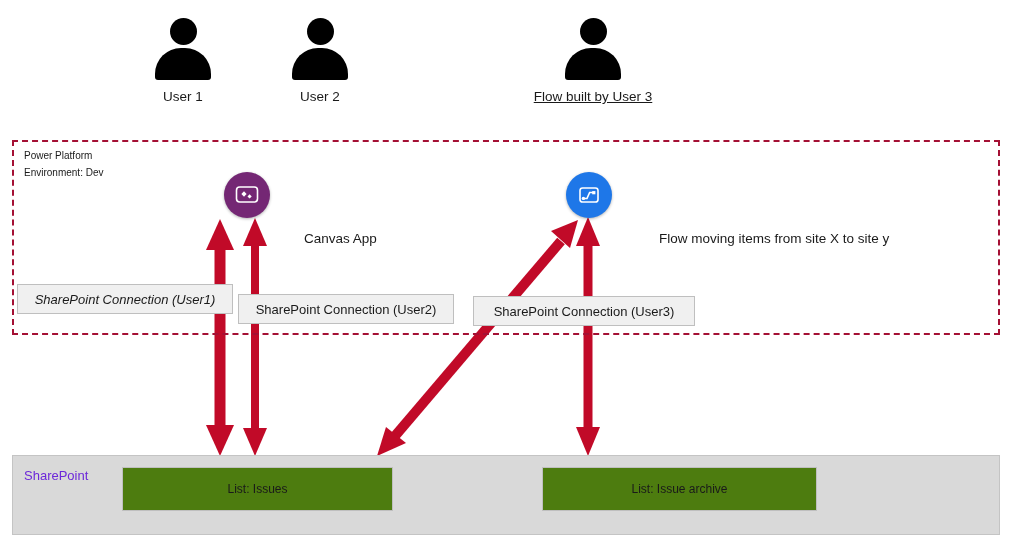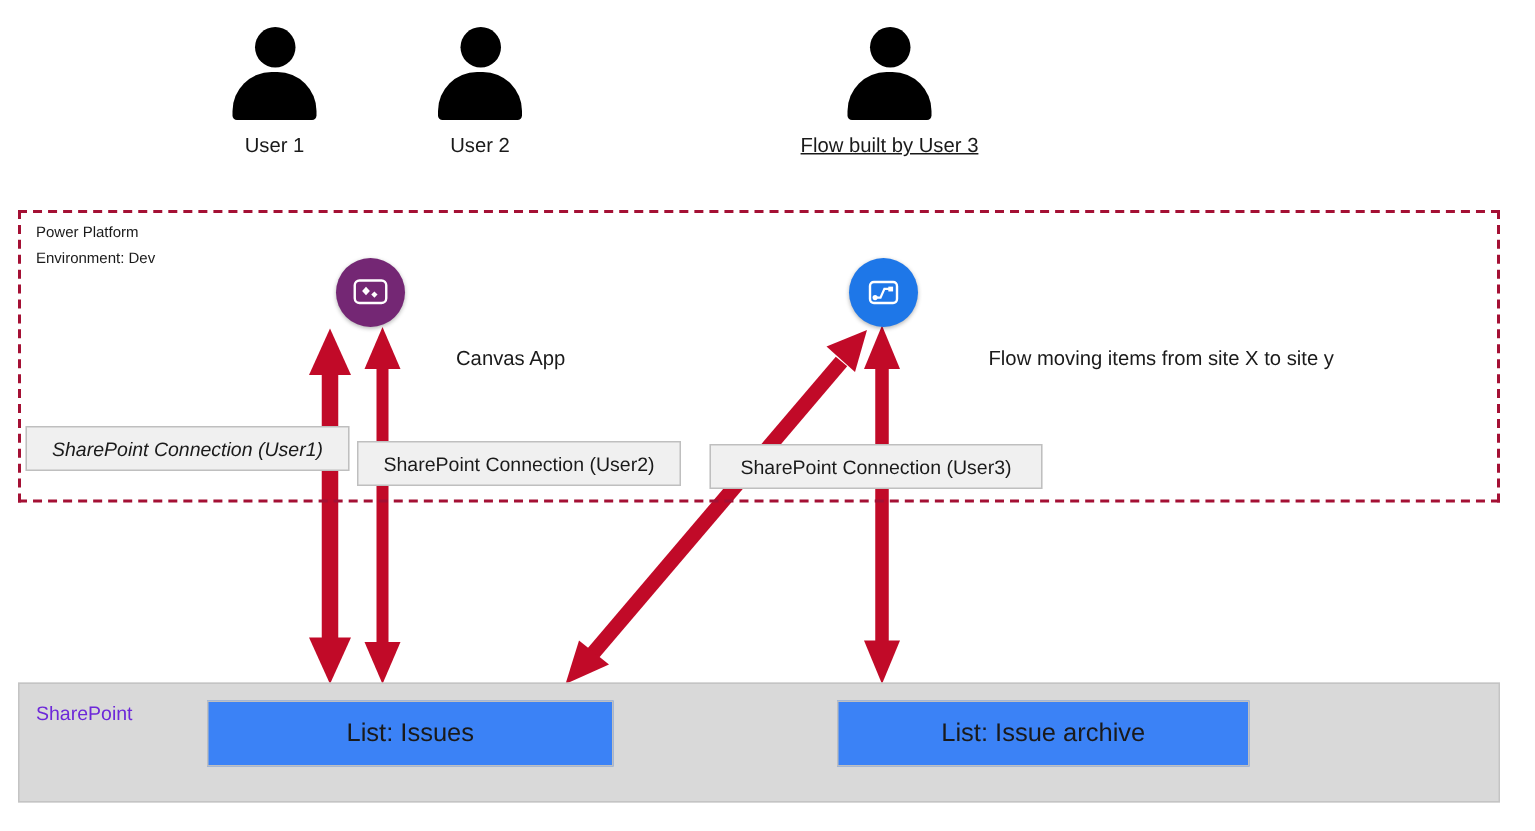--- a/index.html
+++ b/index.html
@@ -127,31 +127,30 @@
   .sp-title {
     position: absolute;
     left: 24px;
     top: 468px;
     font-size: 13px;
     color: #6d28d9;
     white-space: nowrap;
   }
   .sp-list {
     position: absolute;
-    background: #3b82f6;
+    background: #4d7c0f;
     border: 1px solid #BFBFBF;
     box-sizing: border-box;
     height: 44px;
     display: flex;
     align-items: center;
     justify-content: center;
-    font-size: 17px;
-    color: #1a1a1a;
-    white-space: nowrap;
-    margin-left: 16px;
+    font-size: 12px;
+    color: #1a1a1a;
+    white-space: nowrap;
   }
 
   svg.arrows {
     position: absolute;
     left: 0;
     top: 0;
     width: 1023px;
     height: 554px;
     pointer-events: none;
   }

